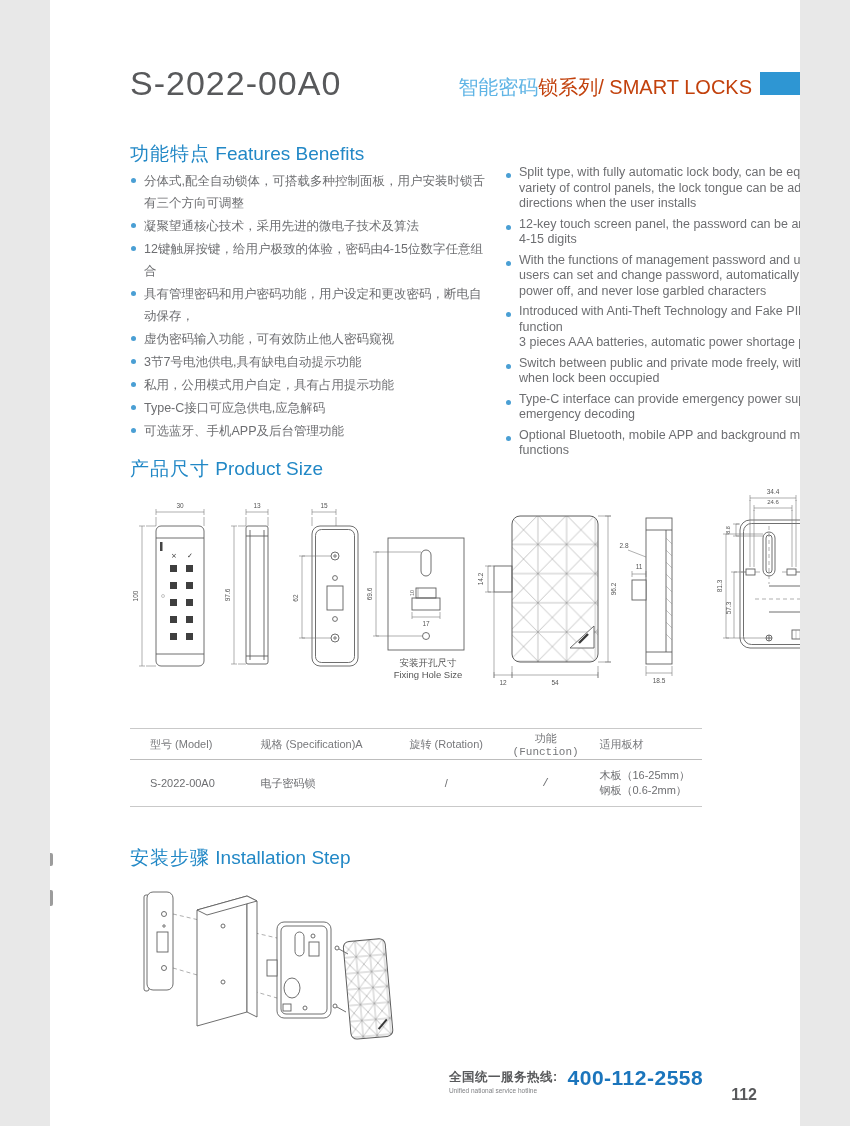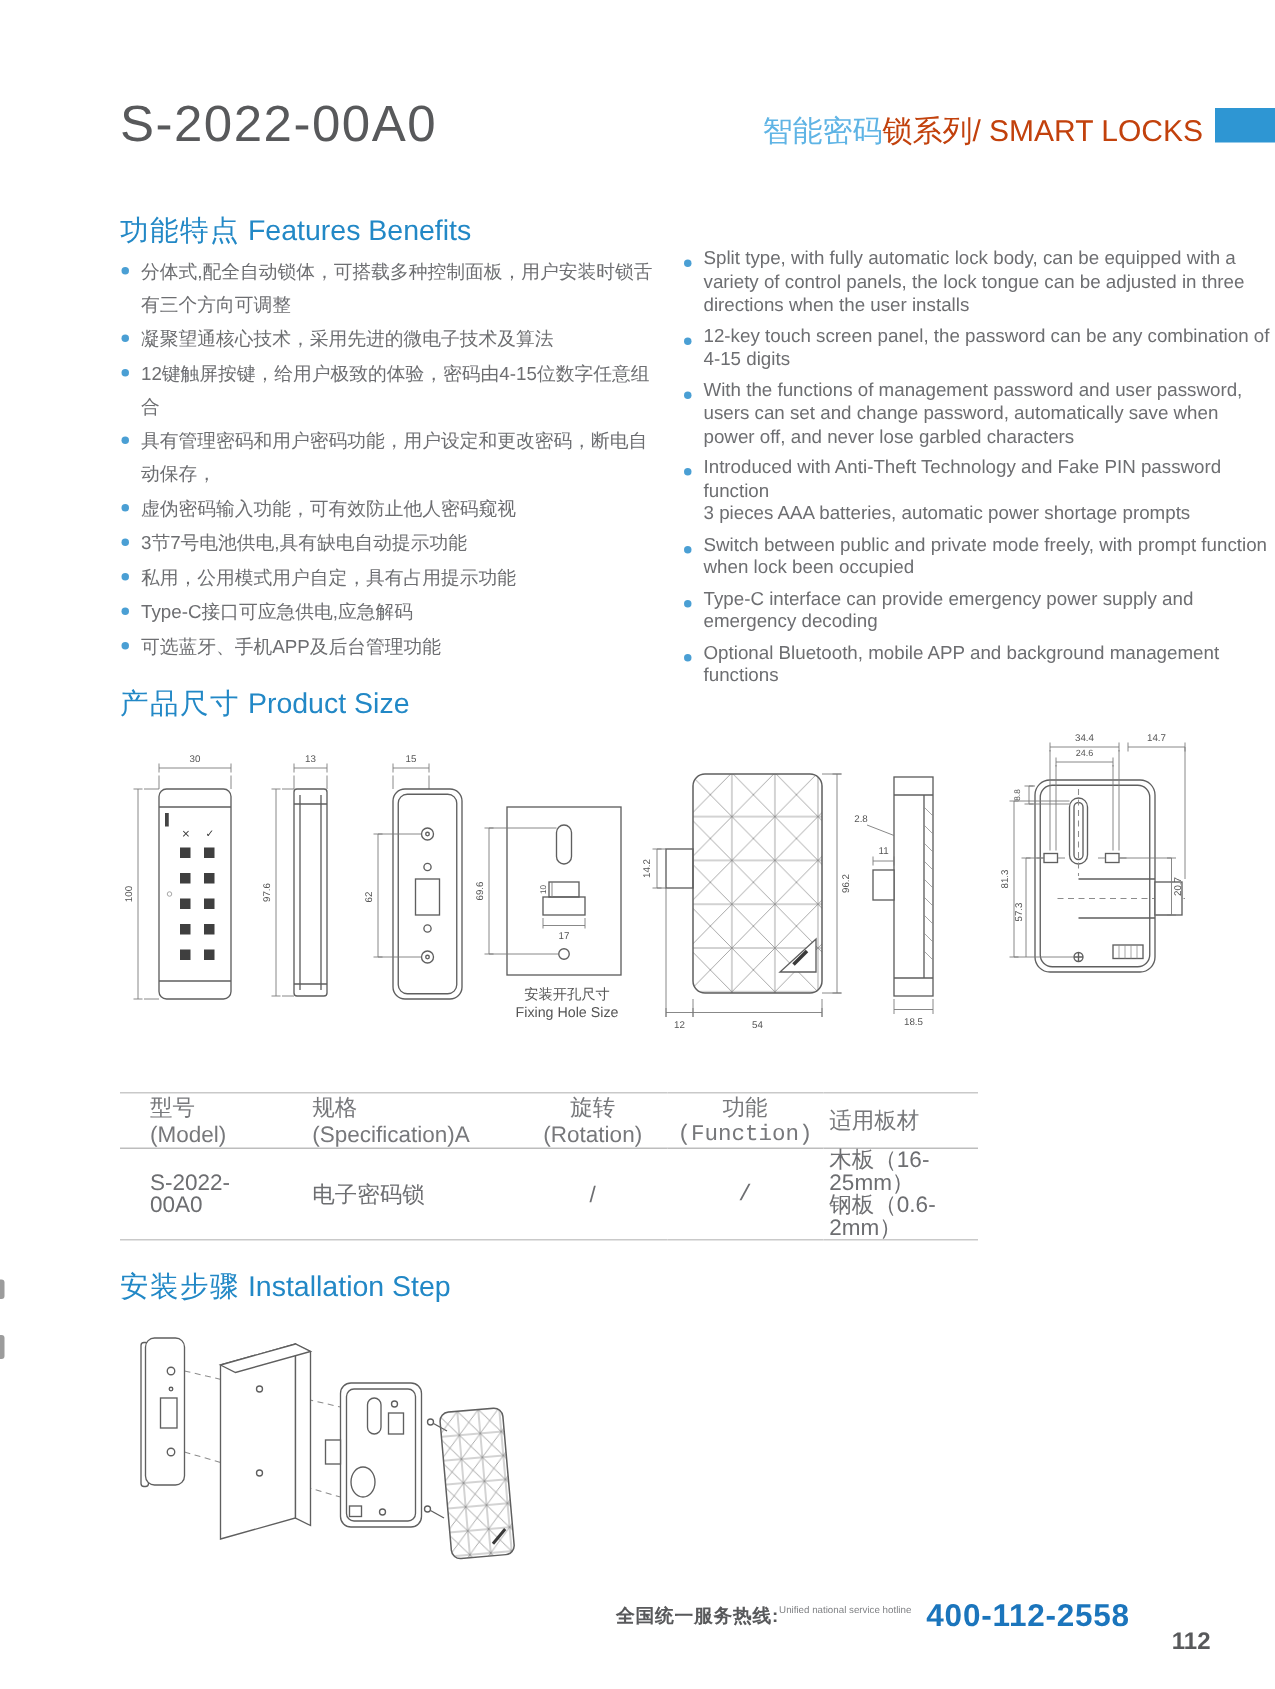--- a/index.html
+++ b/index.html
@@ -1,16 +1,16 @@
 <!DOCTYPE html>
 <html><head>
 <meta charset="utf-8">
 <style>
   html,body{margin:0;padding:0;background:#e8e8e8;}
-  .page{position:relative;width:850px;height:1126px;background:#ffffff;margin:0 auto;
+  .page{position:relative;width:750px;height:1126px;background:#ffffff;margin:0 auto;
         font-family:"Liberation Sans","DejaVu Sans",sans-serif;overflow:hidden;}
   
   .model-title{position:absolute;left:80px;top:64px;font-size:34px;color:#58595b;letter-spacing:1px;}
   .header-right{position:absolute;top:74px;right:48px;font-size:20px;white-space:nowrap;}
   .series-highlight{color:#5fb4e5;}
   .series-rest{color:#c2410c;}
   .header-box{position:absolute;top:72px;right:0;width:40px;height:23px;background:#2e96d3;}
   
   .sec-head{position:absolute;font-size:19px;color:#2288c6;white-space:nowrap;}
   .sec-head .cn{letter-spacing:1px;}
@@ -28,32 +28,32 @@
   svg .ln{stroke:#5f5f5f;stroke-width:0.9;fill:none;}
   svg .lnf{stroke:#5f5f5f;stroke-width:0.9;fill:#ffffff;}
   svg .thin{stroke:#8a8a8a;stroke-width:0.5;fill:none;}
   svg .dim{stroke:#7a7a7a;stroke-width:0.6;fill:none;}
   svg .dash{stroke:#8c8c8c;stroke-width:0.7;fill:none;stroke-dasharray:4 3;}
   svg .dim-t{fill:#555;font-size:6.5px;font-family:"Liberation Sans",sans-serif;text-anchor:middle;}
   svg .lbl{fill:#555;font-size:9.5px;font-family:"Liberation Sans",sans-serif;text-anchor:middle;}
   svg .keyg{fill:#333;font-size:7px;font-family:"DejaVu Sans",sans-serif;text-anchor:middle;}
   svg .key{fill:#3f3f3f;}
   
-  .spec-table{position:absolute;left:80px;top:728px;width:572px;border-collapse:collapse;font-size:15px;}
+  .spec-table{position:absolute;left:80px;top:728px;width:572px;border-collapse:collapse;font-size:11px;}
   .spec-table thead td{color:#77787b;height:30px;border-top:1px solid #c9c9c9;border-bottom:1px solid #bdbdbd;}
   .spec-table tbody td{color:#6d6e71;height:46px;border-bottom:1px solid #c9c9c9;white-space:pre-line;line-height:15px;}
   .spec-table td{padding:0 4px;vertical-align:middle;}
   .col-model{width:100px;padding-left:20px!important;text-align:left;}
   .col-spec{width:150px;text-align:left;padding-left:22px!important;}
   .col-rot{width:105px;text-align:center;}
   .col-fun{width:100px;text-align:center;font-family:Liberation Mono, monospace;}
   .col-mat{width:117px;text-align:left;}
   
   .footer{position:absolute;top:1066px;right:43px;display:flex;align-items:flex-start;}
-  .hotline{display:flex;flex-direction:row;margin-top:3px;margin-left:36px;}
+  .hotline{display:flex;flex-direction:column;margin-top:3px;margin-left:36px;}
   .hotline-cn{font-size:12.5px;font-weight:bold;color:#58595b;letter-spacing:.5px;}
   .hotline-en{font-size:6.5px;color:#808285;margin-top:1px;}
   .phone{font-size:21px;font-weight:bold;color:#1b75bc;margin-left:10px;letter-spacing:.5px;}
   .page-num{font-size:16px;font-weight:bold;color:#58595b;margin-left:28px;margin-top:20px;}
   
   .artifact{position:absolute;left:0;width:3px;background:#4a4a4a;opacity:.55;border-radius:0 2px 2px 0;}
 </style>
 </head>
 <body>
 

